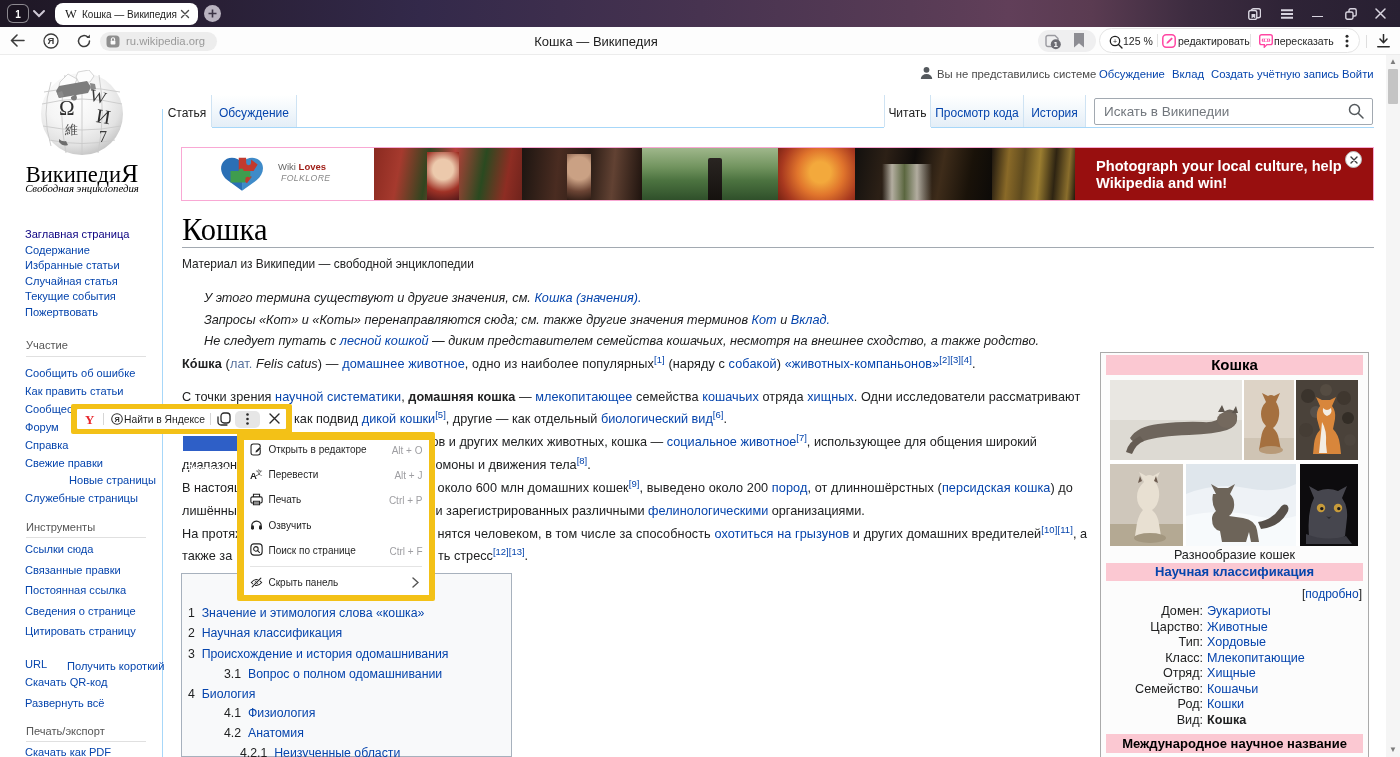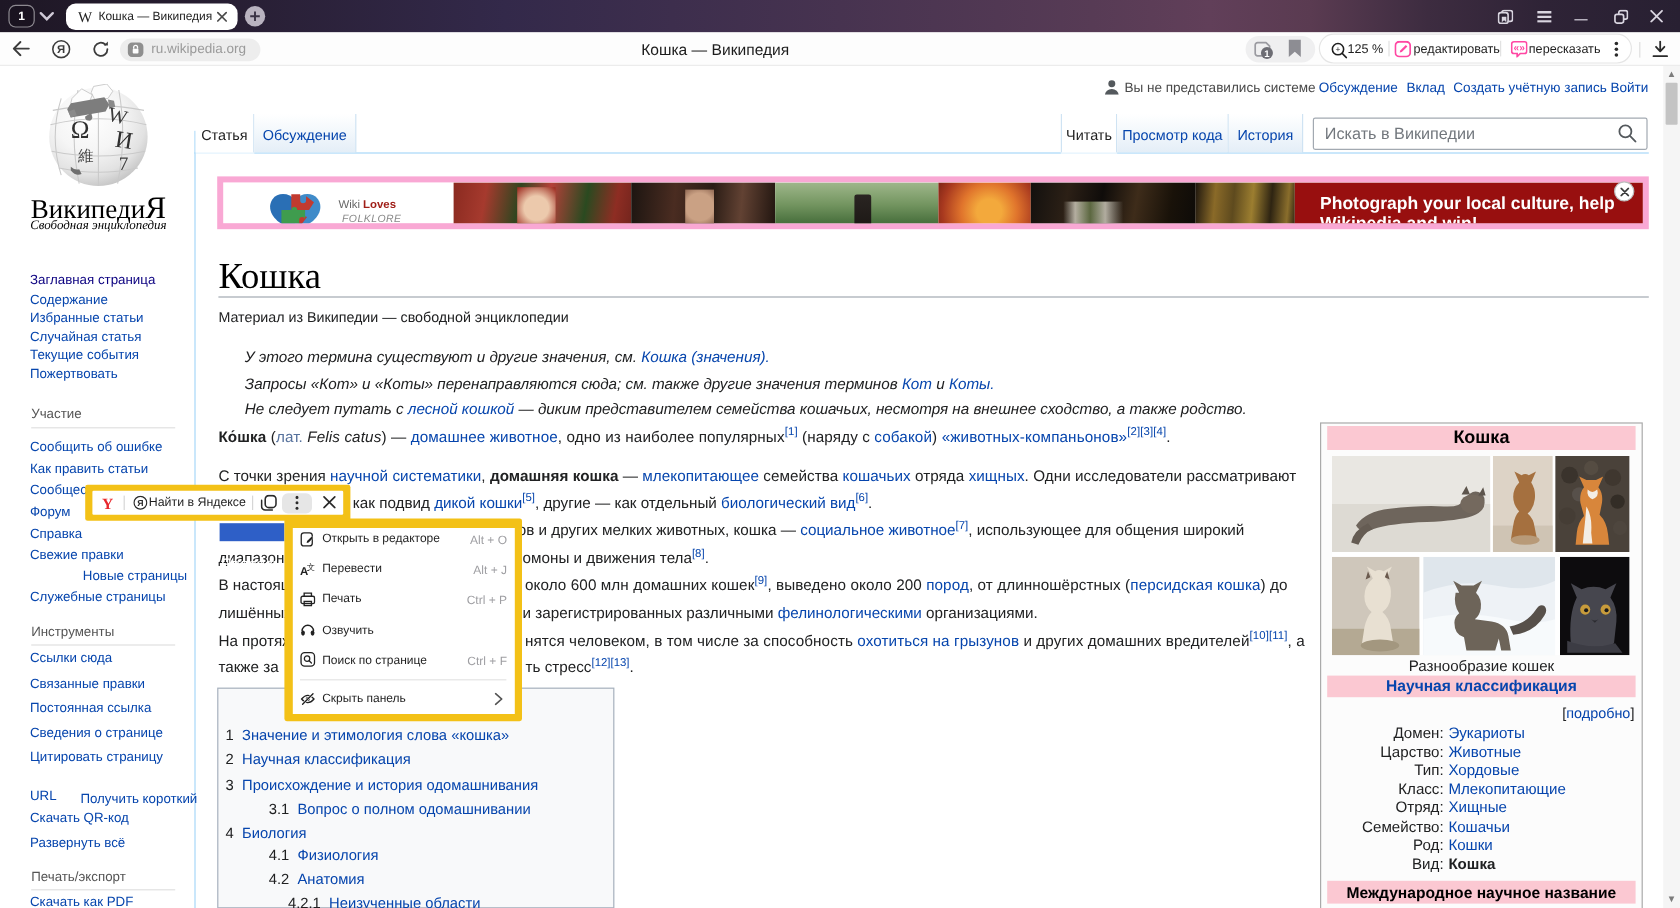--- a/index.html
+++ b/index.html
@@ -254,21 +254,21 @@
   <div class="sideitem link" style="left:25px;top:625px;">Цитировать страницу</div>
   <div class="sideitem link" style="left:25px;top:660px;padding-left:42px;">Получить короткий</div>
   <div class="sideitem link" style="left:25px;top:657.5px;">URL</div>
   <div class="sideitem link" style="left:25px;top:676px;">Скачать QR-код</div>
   <div class="sideitem link" style="left:25px;top:697px;">Развернуть всё</div>
 
   <div class="sidehead" style="left:26px;top:725px;">Печать/экспорт</div>
   <div class="sidehr" style="left:26px;top:740.5px;width:120px;"></div>
   <div class="sideitem link" style="left:25px;top:745.5px;">Скачать как PDF</div>
 
-  <div id="banner" class="abs" style="left:181px;top:147px;width:1193px;height:44px;border:5px solid #f9a8d4;background:#fff;overflow:hidden;">
+  <div id="banner" class="abs" style="left:181px;top:147px;width:1193px;height:54px;border:1px solid #f9a8d4;background:#fff;overflow:hidden;">
 
     <svg class="abs" style="left:37px;top:1px" width="51" height="49" viewBox="0 0 62 46">
       <path d="M28 10 C22 2 10 2 5 9 C0 16 3 25 10 31 L28 44 L28 10z" fill="#2a6fb5"></path>
       <path d="M28 10 C34 2 46 2 51 9 C56 16 53 25 46 31 L28 44 L28 10z" fill="#3f8bc9"></path>
       <path d="M24 4 h9 v6 a3 3 0 0 0 6 0 v-4 l8 6 -5 8 h-5 a3 3 0 0 0 0 6 l3 1 -6 8 -10 -7z" fill="#c23a2f"></path>
       <path d="M14 20 h10 a3 3 0 0 1 6 0 h8 v10 a3 3 0 0 0 -6 0 v4 h-18z" fill="#3f9c4e"></path>
     </svg>
     <div class="abs" style="left:96px;top:13px;font-size:9.5px;color:#666;">Wiki <b style="color:#a01f18;">Loves</b></div>
     <div class="abs" style="left:99px;top:24.5px;font-size:8.7px;font-style:italic;color:#888;letter-spacing:0.4px;">FOLKLORE</div>
 
@@ -290,21 +290,21 @@
   <div class="abs" style="left:1345px;top:151px;width:17px;height:17px;border-radius:50%;background:#fff;border:1px solid #bbb;"></div>
   <svg class="abs" style="left:1349.5px;top:155.5px" width="8" height="8" viewBox="0 0 8 8">
       <path d="M1 1 L7 7 M7 1 L1 7" stroke="#3a3a3a" stroke-width="1.4" stroke-linecap="round"></path>
     </svg>
 
   <div class="abs" style="left:182px;top:212.5px;font-family:'Liberation Serif',serif;font-size:30.5px;color:#000;">Кошка</div>
   <div class="abs" style="left:182px;top:247px;width:1192px;height:1px;background:#a2a9b1;"></div>
   <div class="abs" style="left:182px;top:256.5px;font-size:11.9px;color:#202122;">Материал из Википедии — свободной энциклопедии</div>
 
   <div class="hat" style="top:291px;">У этого термина существуют и другие значения, см. <span class="link">Кошка (значения).</span></div>
-  <div class="hat" style="top:312.5px;">Запросы «Кот» и «Коты» перенаправляются сюда; см. также другие значения терминов <span class="link">Кот</span> и <span class="link">Коты.</span></div>
+  <div class="hat" style="top:312.5px;">Запросы «Кот» и «Коты» перенаправляются сюда; см. также другие значения терминов <span class="link">Кот</span> и <span class="link">Вклад.</span></div>
   <div class="hat" style="top:334px;">Не следует путать с <span class="link">лесной кошкой</span> — диким представителем семейства кошачьих, несмотря на внешнее сходство, а также родство.</div>
 
   <div class="body-line" style="left:182px;top:356.5px;letter-spacing:0.1px;"><b>Ко́шка</b> (<span class="link" style="color:#56719c">лат.</span>&nbsp;<i>Felis catus</i>) — <span class="link">домашнее животное</span>, одно из наиболее популярных<sup>[1]</sup> (наряду с <span class="link">собакой</span>) <span class="link">«животных-компаньонов»</span><sup>[2][3][4]</sup>.</div>
   <div class="body-line" style="left:182px;top:389.5px;letter-spacing:0.05px;">С точки зрения <span class="link">научной систематики</span>, <b>домашняя кошка</b> — <span class="link">млекопитающее</span> семейства <span class="link">кошачьих</span> отряда <span class="link">хищных</span>. Одни исследователи рассматривают</div>
   <div class="body-line" style="left:294px;top:412px;">как подвид <span class="link">дикой кошки</span><sup>[5]</sup>, другие — как отдельный <span class="link">биологический вид</span><sup>[6]</sup>.</div>
 
   <div class="abs" style="left:183px;top:435.8px;width:54px;height:15.5px;background:#2e5fc7;"></div>
   <div class="body-line" style="left:184px;top:435.3px;color:#fff;z-index:2;margin-top:28px;">Являясь</div>
   <div class="body-line" style="left:431.5px;top:435.3px;">ов и других мелких животных, кошка — <span class="link">социальное животное</span><sup>[7]</sup>, использующее для общения широкий</div>
   <div class="body-line" style="left:182px;top:457.6px;">диапазон</div>

